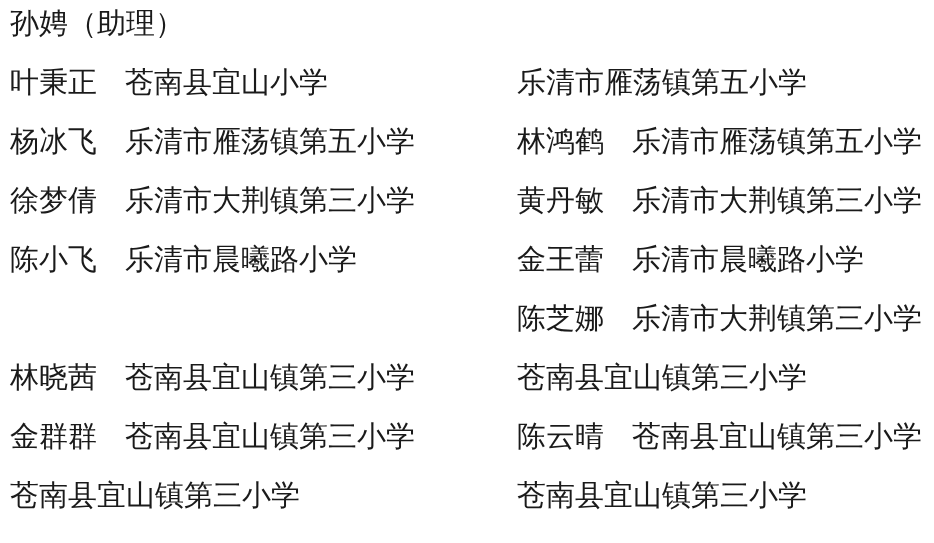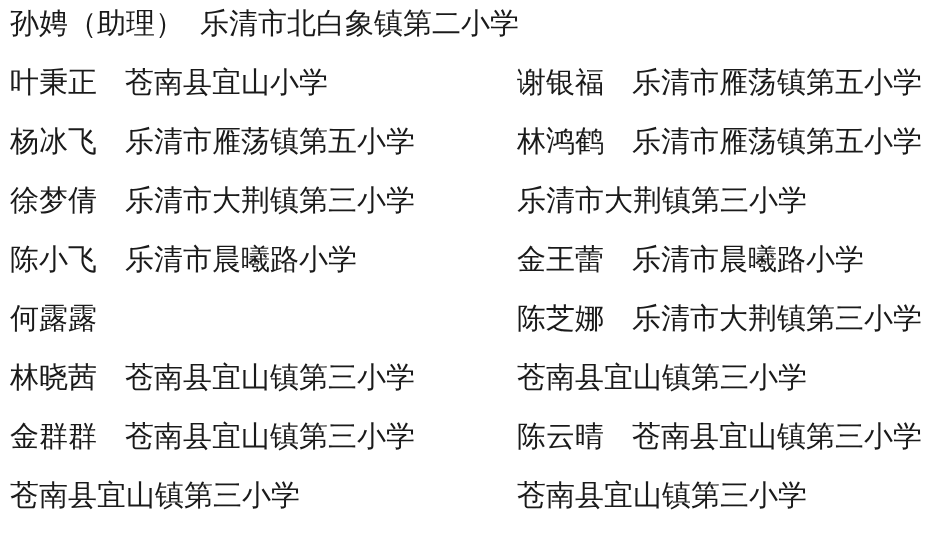--- a/index.html
+++ b/index.html
@@ -36,31 +36,29 @@
   .hdr-name { display: inline-block; width: 190px; flex: 0 0 190px; }
   .school { display: inline-block; }
 </style>
 </head>
 <body style="background: rgb(255, 255, 255); color: rgb(26, 26, 26);">
 
 <div class="doc">
 
   <div class="row header-row">
     <span class="hdr-name">孙娉（助理）</span>
-    <span class="school">乐清市北白象镇第二小学</span>
   </div>
 
   <div id="roster-rows">
   <div class="row pair-row">
     <div class="cell left">
       <span class="name">叶秉正</span>
       <span class="school">苍南县宜山小学</span>
     </div>
     <div class="cell right">
-      <span class="name">谢银福</span>
       <span class="school">乐清市雁荡镇第五小学</span>
     </div>
   </div>
 
   <div class="row pair-row">
     <div class="cell left">
       <span class="name">杨冰飞</span>
       <span class="school">乐清市雁荡镇第五小学</span>
     </div>
     <div class="cell right">
@@ -68,38 +66,38 @@
       <span class="school">乐清市雁荡镇第五小学</span>
     </div>
   </div>
 
   <div class="row pair-row">
     <div class="cell left">
       <span class="name">徐梦倩</span>
       <span class="school">乐清市大荆镇第三小学</span>
     </div>
     <div class="cell right">
+      <span class="name">黄丹敏</span>
       <span class="school">乐清市大荆镇第三小学</span>
     </div>
   </div>
 
   <div class="row pair-row">
     <div class="cell left">
       <span class="name">陈小飞</span>
       <span class="school">乐清市晨曦路小学</span>
     </div>
     <div class="cell right">
       <span class="name">金王蕾</span>
       <span class="school">乐清市晨曦路小学</span>
     </div>
   </div>
 
   <div class="row pair-row">
     <div class="cell left">
-      <span class="name">何露露</span>
     </div>
     <div class="cell right">
       <span class="name">陈芝娜</span>
       <span class="school">乐清市大荆镇第三小学</span>
     </div>
   </div>
 
   <div class="row pair-row">
     <div class="cell left">
       <span class="name">林晓茜</span>

